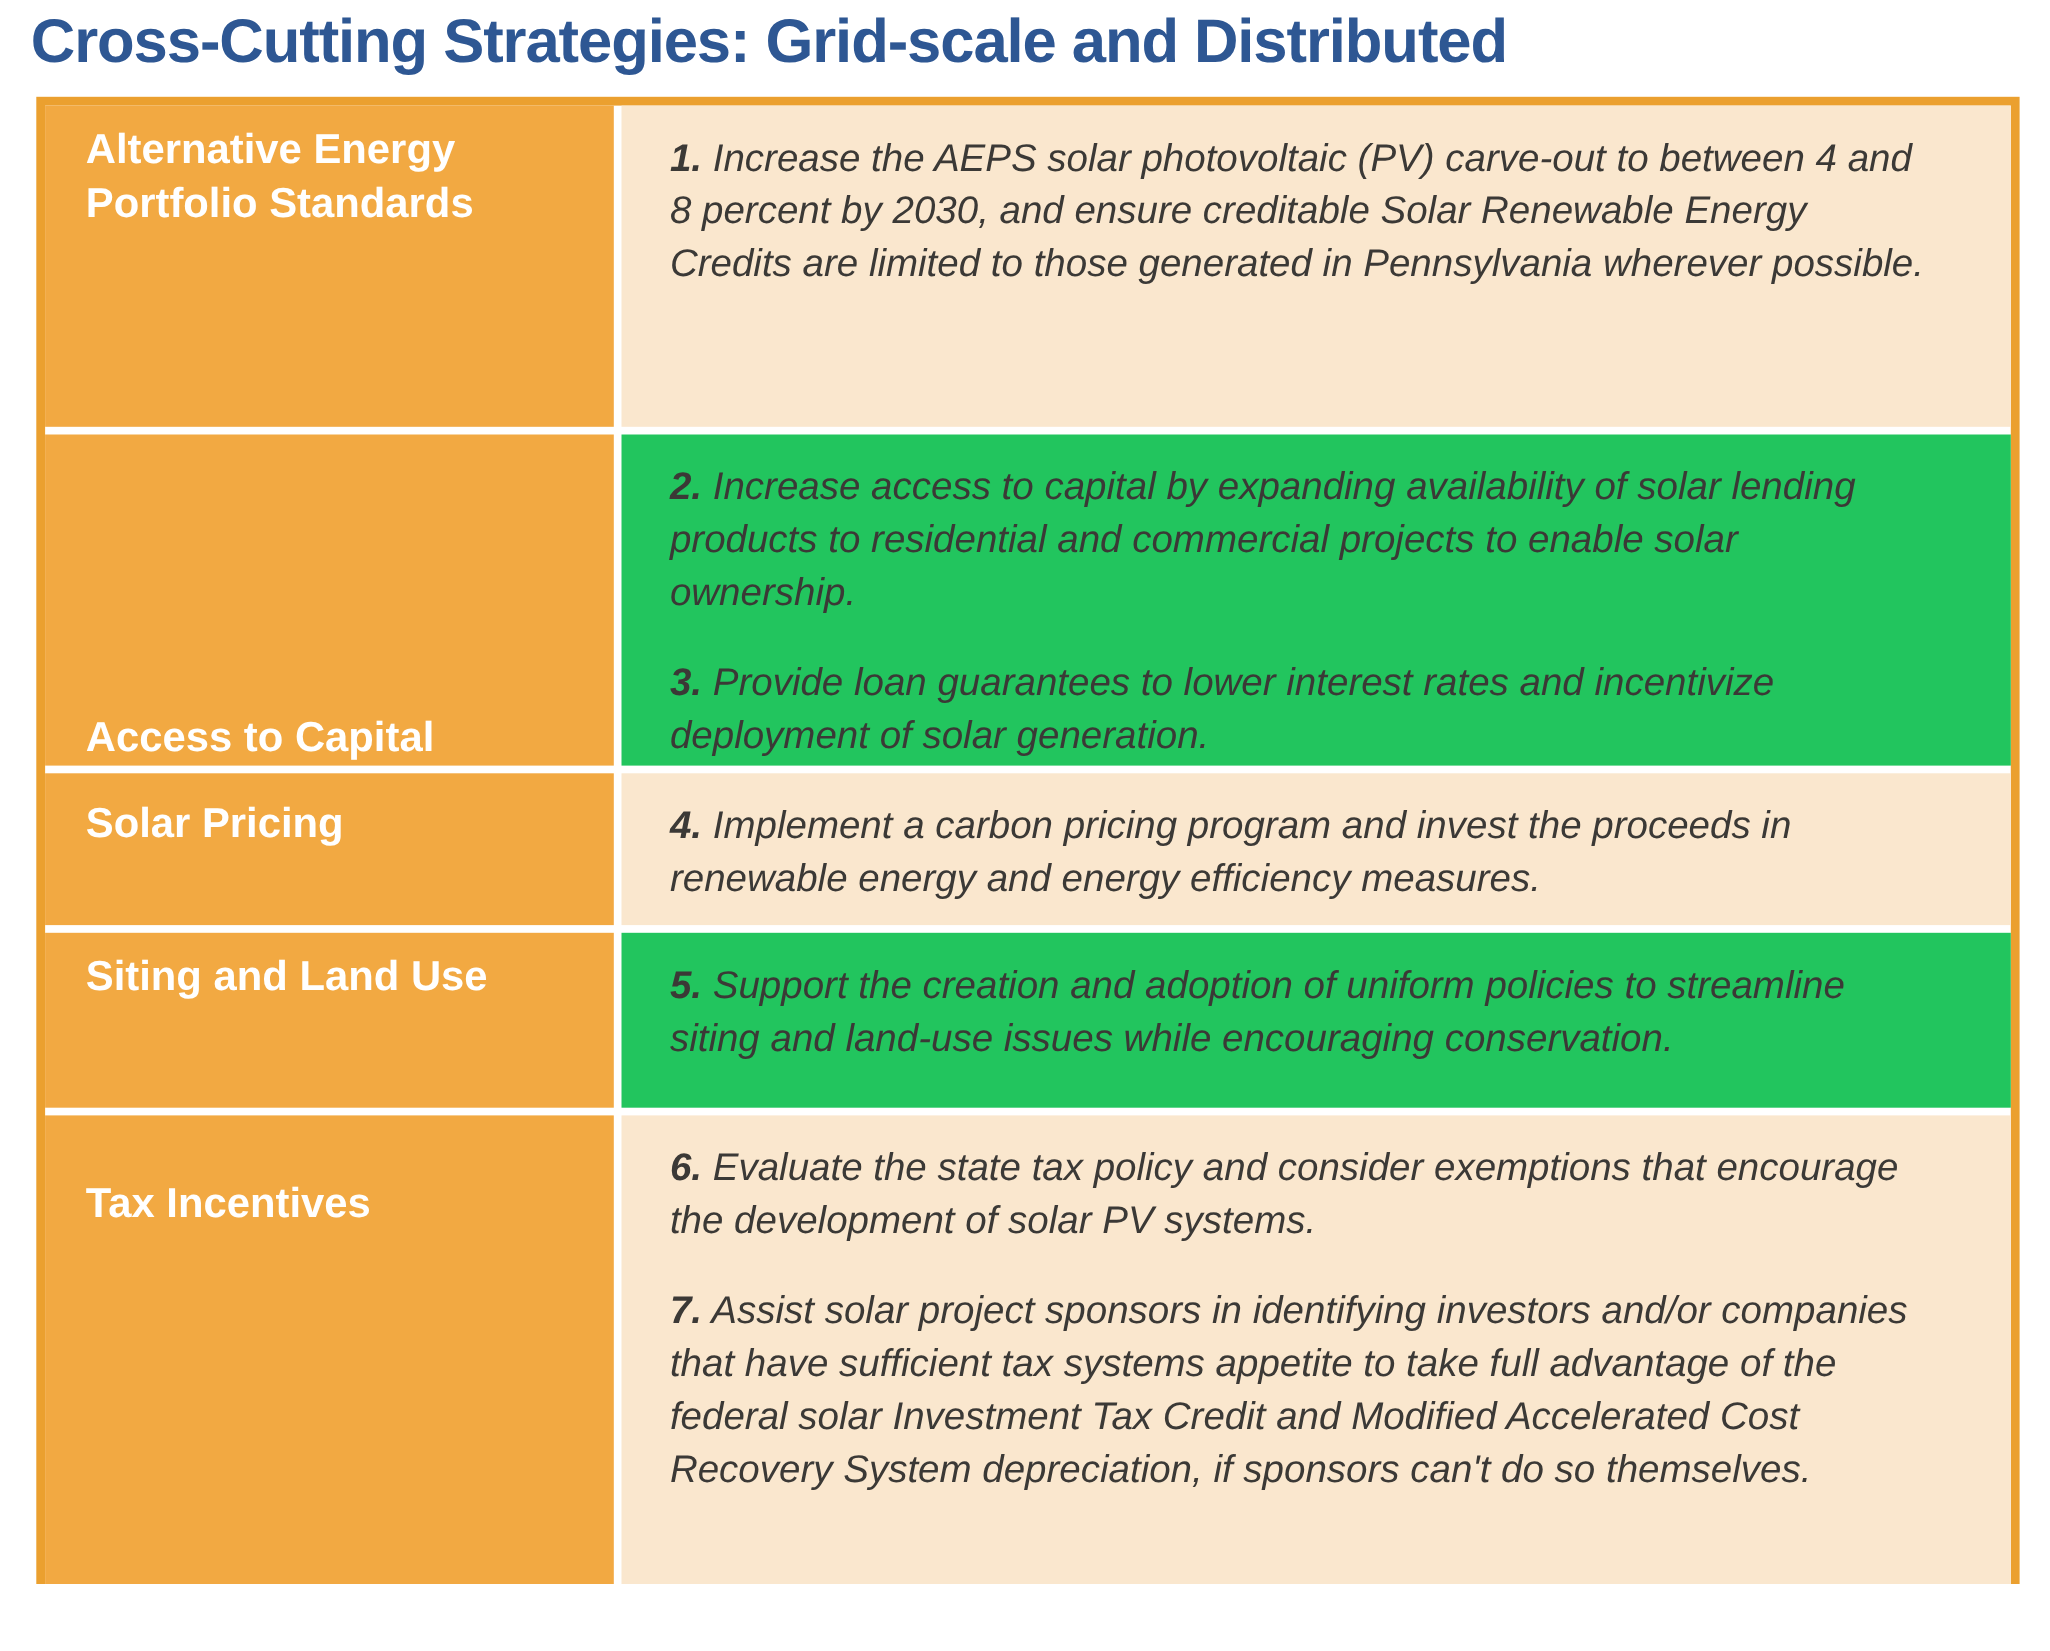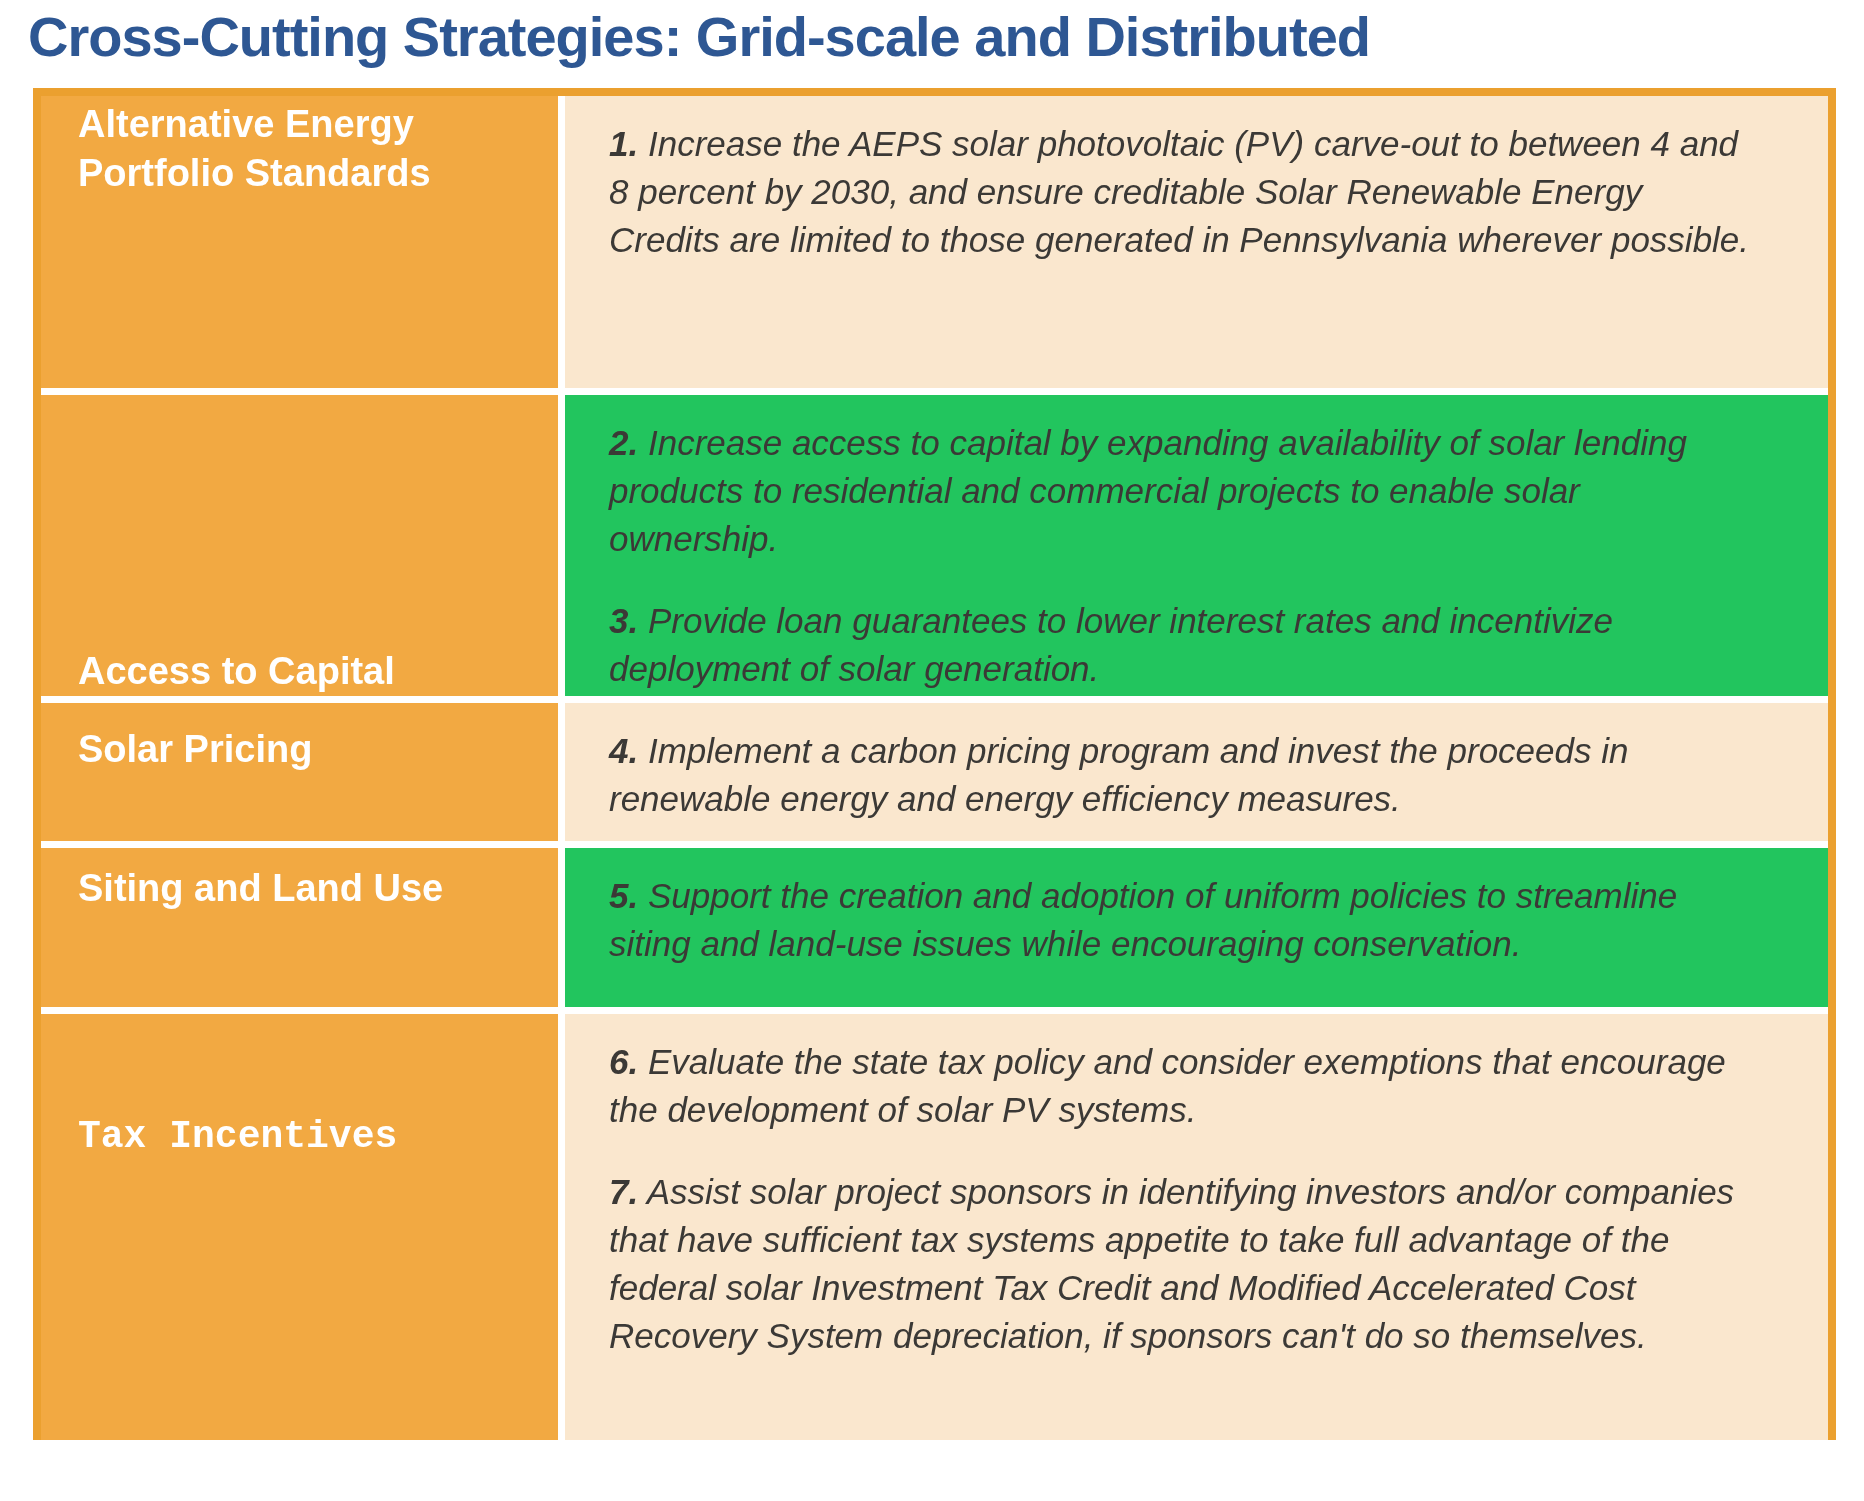--- a/index.html
+++ b/index.html
@@ -44,25 +44,25 @@
     color: #ffffff;
     font-weight: bold;
     font-size: 38px;
     line-height: 1.3;
     padding-left: 37px;
     padding-right: 36px;
     box-sizing: border-box;
     display: flex;
     flex-direction: column;
   }
-  .cat-cell.v-top-sm     { padding-top: 4px; align-items: flex-end; }
+  .cat-cell.v-top-sm     { padding-top: 16px; align-items: flex-end; }
   .cat-cell.v-center     { justify-content: flex-end; }
   .cat-cell.v-top-md     { padding-top: 22px; }
   .cat-cell.v-top-lg     { padding-top: 16px; }
-  .cat-cell.v-offset-big { padding-top: 98px; font-family: Liberation Mono, monospace; }
+  .cat-cell.v-offset-big { padding-top: 56px; }
   .desc-cell {
     box-sizing: border-box;
     padding: 24px 70px 20px 44px;
     color: #3B3936;
     font-size: 35px;
     line-height: 1.37;
     font-style: italic;
   }
   .desc-cell.shade-cream { background: #FAE7CE; }
   .desc-cell.shade-white { background: #22c55e; }

